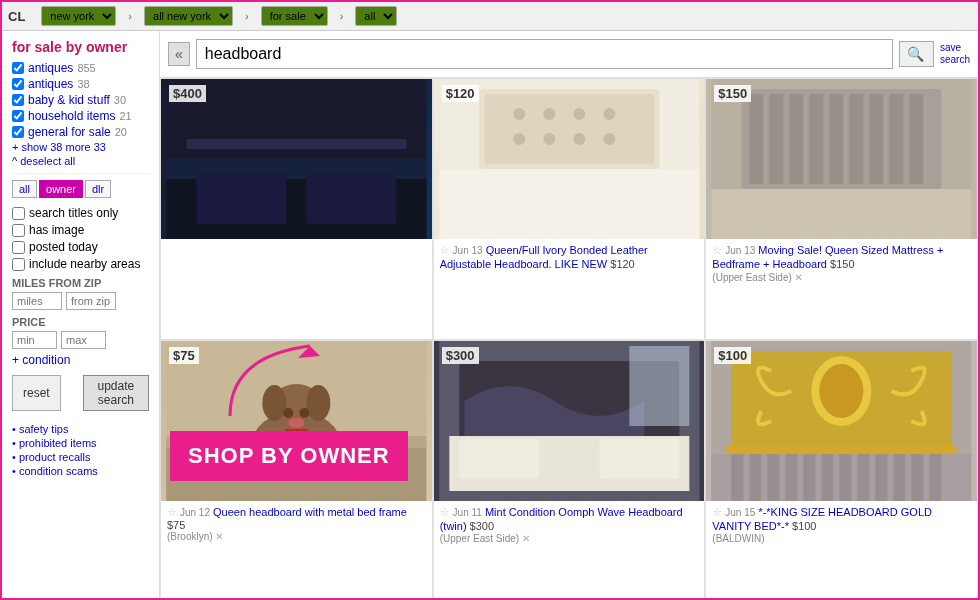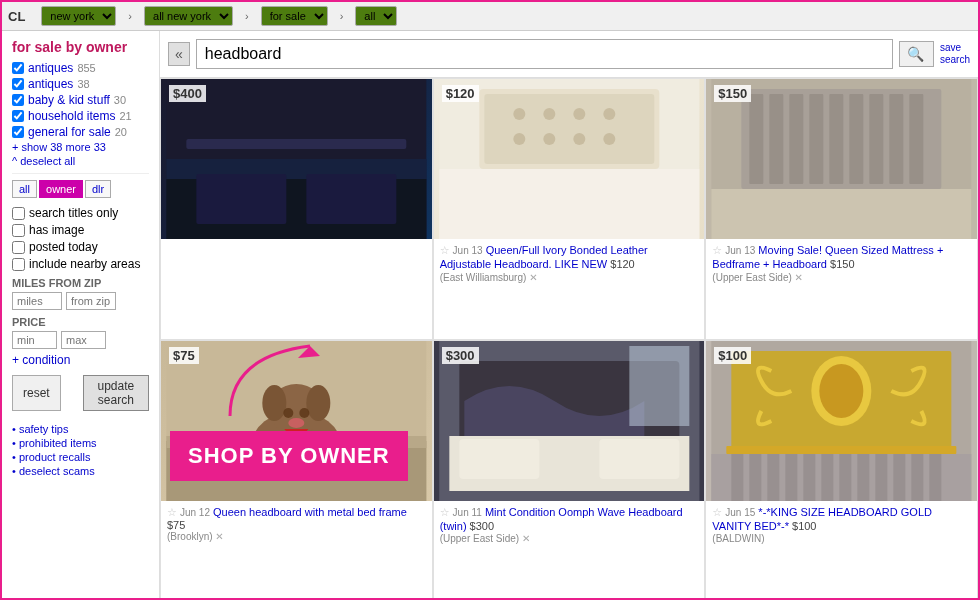--- a/index.html
+++ b/index.html
@@ -171,21 +171,21 @@
 
     <div class="action-buttons">
       <button class="btn-reset">reset</button>
       <button class="btn-update">update search</button>
     </div>
 
     <div class="footer-links">
       <a href="#">safety tips</a>
       <a href="#">prohibited items</a>
       <a href="#">product recalls</a>
-      <a href="#">deselect scams</a>
+      <a href="#">condition scams</a>
     </div>
   </div>
 
   <div class="main-content">
 
     <div class="search-bar">
       <button class="search-nav-btn">«</button>
       <input type="text" class="search-input" value="headboard" style="">
       <button class="search-icon-btn">🔍</button>
       <button class="save-search-btn">
@@ -226,21 +226,20 @@
               <circle cx="170" cy="35" r="6" fill="#c8bca0"></circle>
               <circle cx="80" cy="60" r="6" fill="#c8bca0"></circle>
               <circle cx="110" cy="60" r="6" fill="#c8bca0"></circle>
               <circle cx="140" cy="60" r="6" fill="#c8bca0"></circle>
               <circle cx="170" cy="60" r="6" fill="#c8bca0"></circle>
               <rect x="0" y="90" width="260" height="70" fill="#f5f0e8"></rect>
             </svg>
           </div>
           <div class="listing-info">
             <div><span class="star-icon">☆</span> <span class="listing-date">Jun 13</span> <a class="listing-title">Queen/Full Ivory Bonded Leather Adjustable Headboard. LIKE NEW</a> <span class="listing-price-tag">$120</span></div>
-            <div class="listing-location">(East Williamsburg) <span style="color:#aaa; cursor:pointer;">✕</span></div>
           </div>
         </div>
 
         <div class="listing-item" style="position:relative;">
           <div class="listing-price">$150</div>
           <div class="listing-img" style="background: #c0b8a8;">
             <svg width="100%" height="160" viewBox="0 0 260 160" xmlns="http://www.w3.org/2000/svg">
               <rect width="260" height="160" fill="#b8b0a0"></rect>
 
               <rect x="30" y="10" width="200" height="100" fill="#a8a098" rx="2"></rect>

